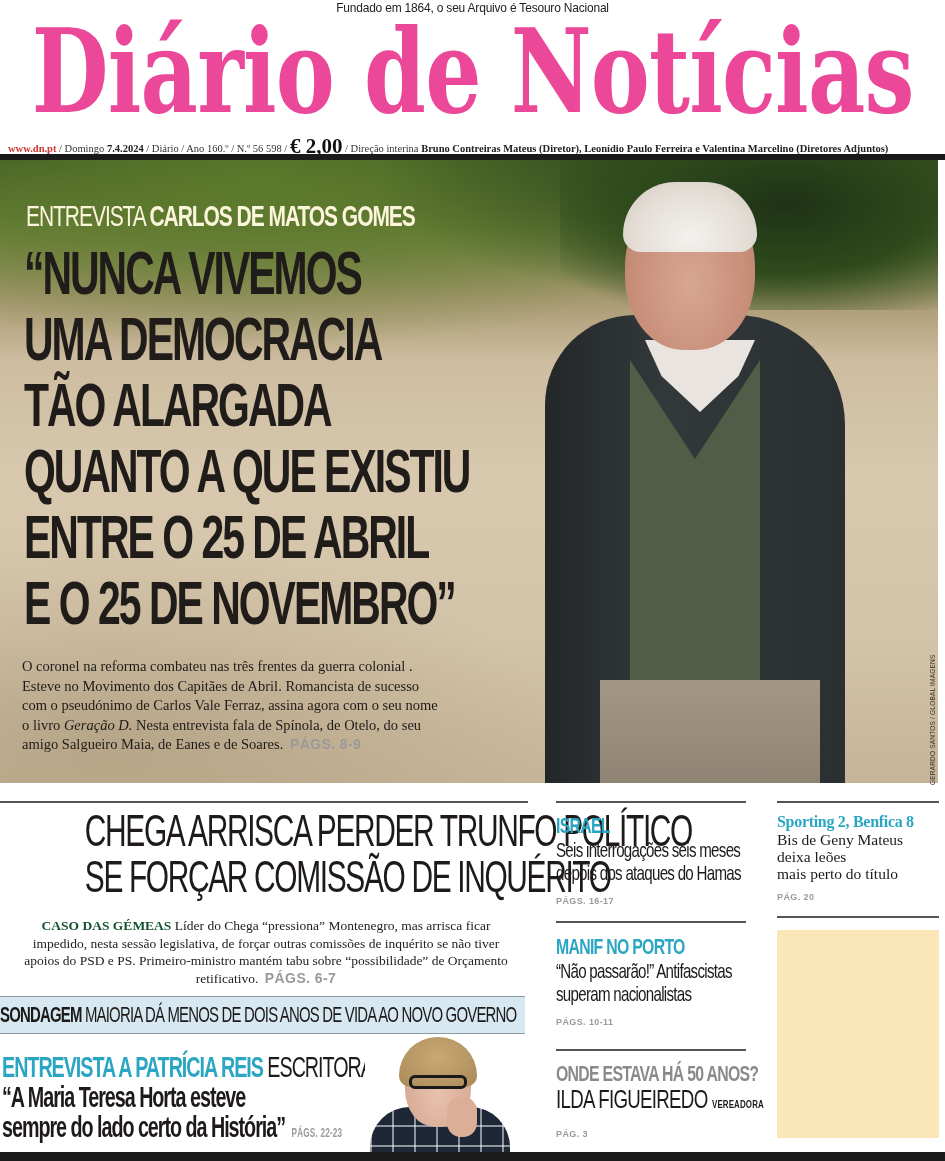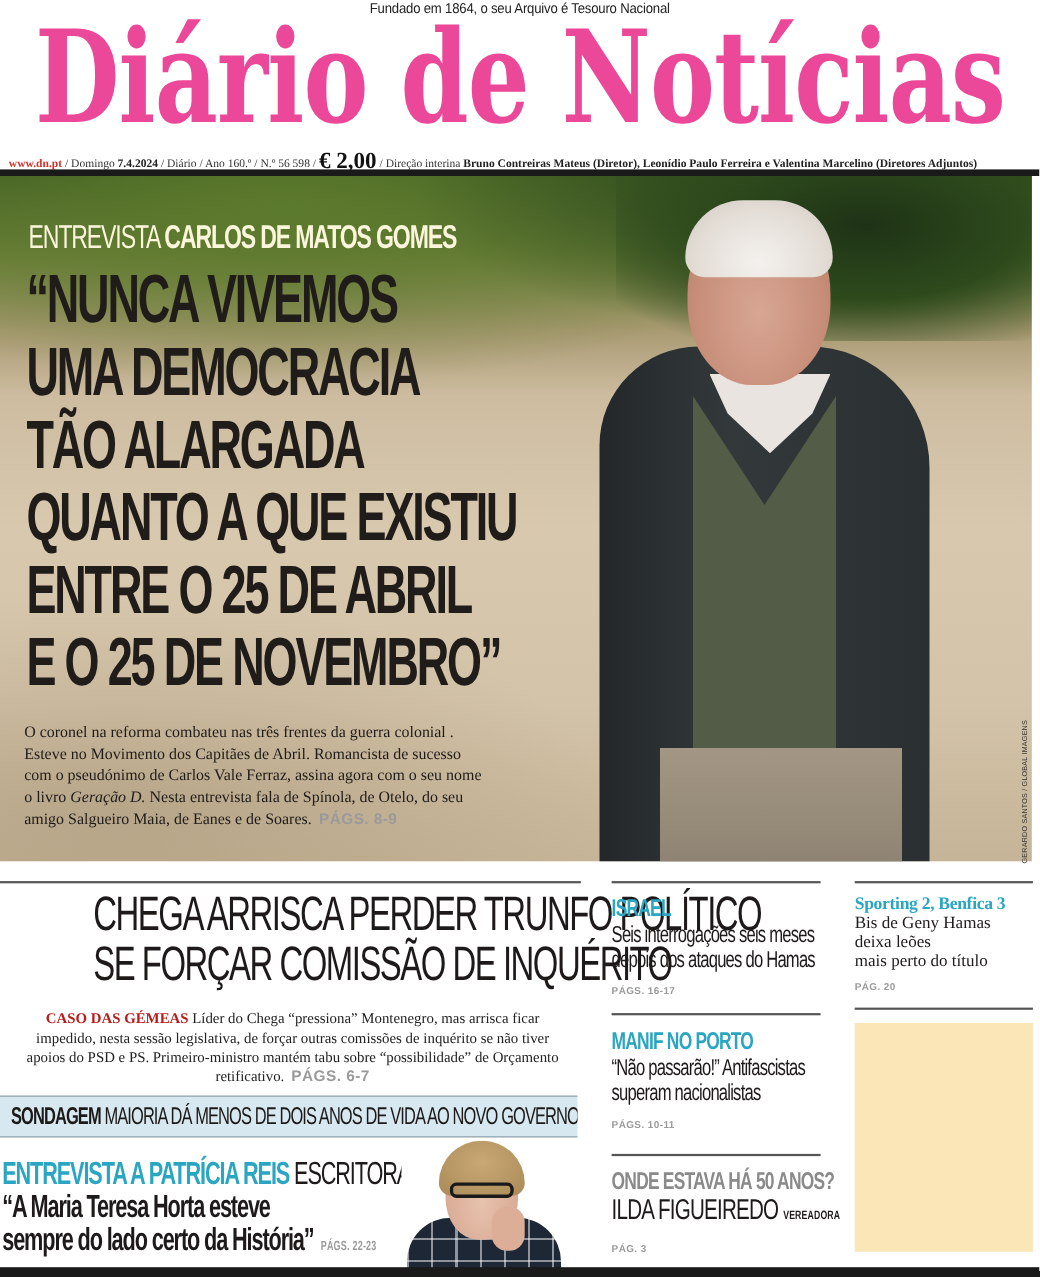--- a/index.html
+++ b/index.html
@@ -111,25 +111,25 @@
   .lead-headline {
     position: absolute; left: 0; top: 808px; width: 530px; text-align: center;
     font-family: "Liberation Sans", sans-serif; font-size: 44px; line-height: 46px;
     color: #1d1a19; letter-spacing: -2px;
   }
   .lead-headline div { white-space: nowrap; transform: scaleX(0.68); transform-origin: center; }
   .lead-body {
     position: absolute; left: 20px; top: 917px; width: 492px; text-align: center;
     font-family: "Liberation Serif", serif; font-size: 13.5px; line-height: 17.5px; color: #222;
   }
-  .accent-kicker { color: #b91c1c; font-weight: bold; font-family: "Liberation Serif", serif; margin-top: 43px; }
+  .accent-kicker { color: #14532d; font-weight: bold; font-family: "Liberation Serif", serif; margin-top: 43px; }
   .sondagem {
     position: absolute; left: 0; top: 996px; width: 525px; height: 38px;
     background: #d7e8f0; border-top: 1.5px solid #8a9ba4; border-bottom: 1.5px solid #8a9ba4;
-    display: flex; align-items: center; padding-left: 10px; overflow: hidden;
+    display: flex; align-items: center; overflow: hidden;
   }
   .sondagem .txt {
     font-family: "Liberation Sans", sans-serif; font-size: 22px; color: #1c1a19; letter-spacing: -1.2px;
     white-space: nowrap; transform: scaleX(0.68); transform-origin: left center;
   }
   .sondagem .txt b { font-weight: bold; }
 
   .patricia-kicker {
     position: absolute; left: 2px; top: 1051px; white-space: nowrap;
     font-family: "Liberation Sans", sans-serif; font-size: 29px; line-height: 32px; letter-spacing: -1.5px;
@@ -334,22 +334,22 @@
   <div class="kick grey">ONDE ESTAVA HÁ 50 ANOS?</div>
   <div class="head big">
     <span>ILDA FIGUEIREDO</span>
     <span class="role">VEREADORA</span>
   </div>
   <div class="pg">PÁG. 3</div>
 </div>
 
 <div class="rule" style="left:777px;top:801px;width:162px;"></div>
 <div class="brief sport" style="left:777px;top:813px;width:165px;">
-  <div class="kick2">Sporting 2, Benfica 3</div>
-  <div class="head2">Bis de Geny Hamas</div>
+  <div class="kick2">Sporting 2, Benfica 8</div>
+  <div class="head2">Bis de Geny Mateus</div>
   <div class="head2">deixa leões</div>
   <div class="head2">mais perto do título</div>
   <div class="pg" style="margin-top:10px;">PÁG. 20</div>
 </div>
 <div class="rule" style="left:777px;top:916px;width:162px;"></div>
 
 <div class="promo">
 </div>
 
 <div class="bottom-rule"></div>

